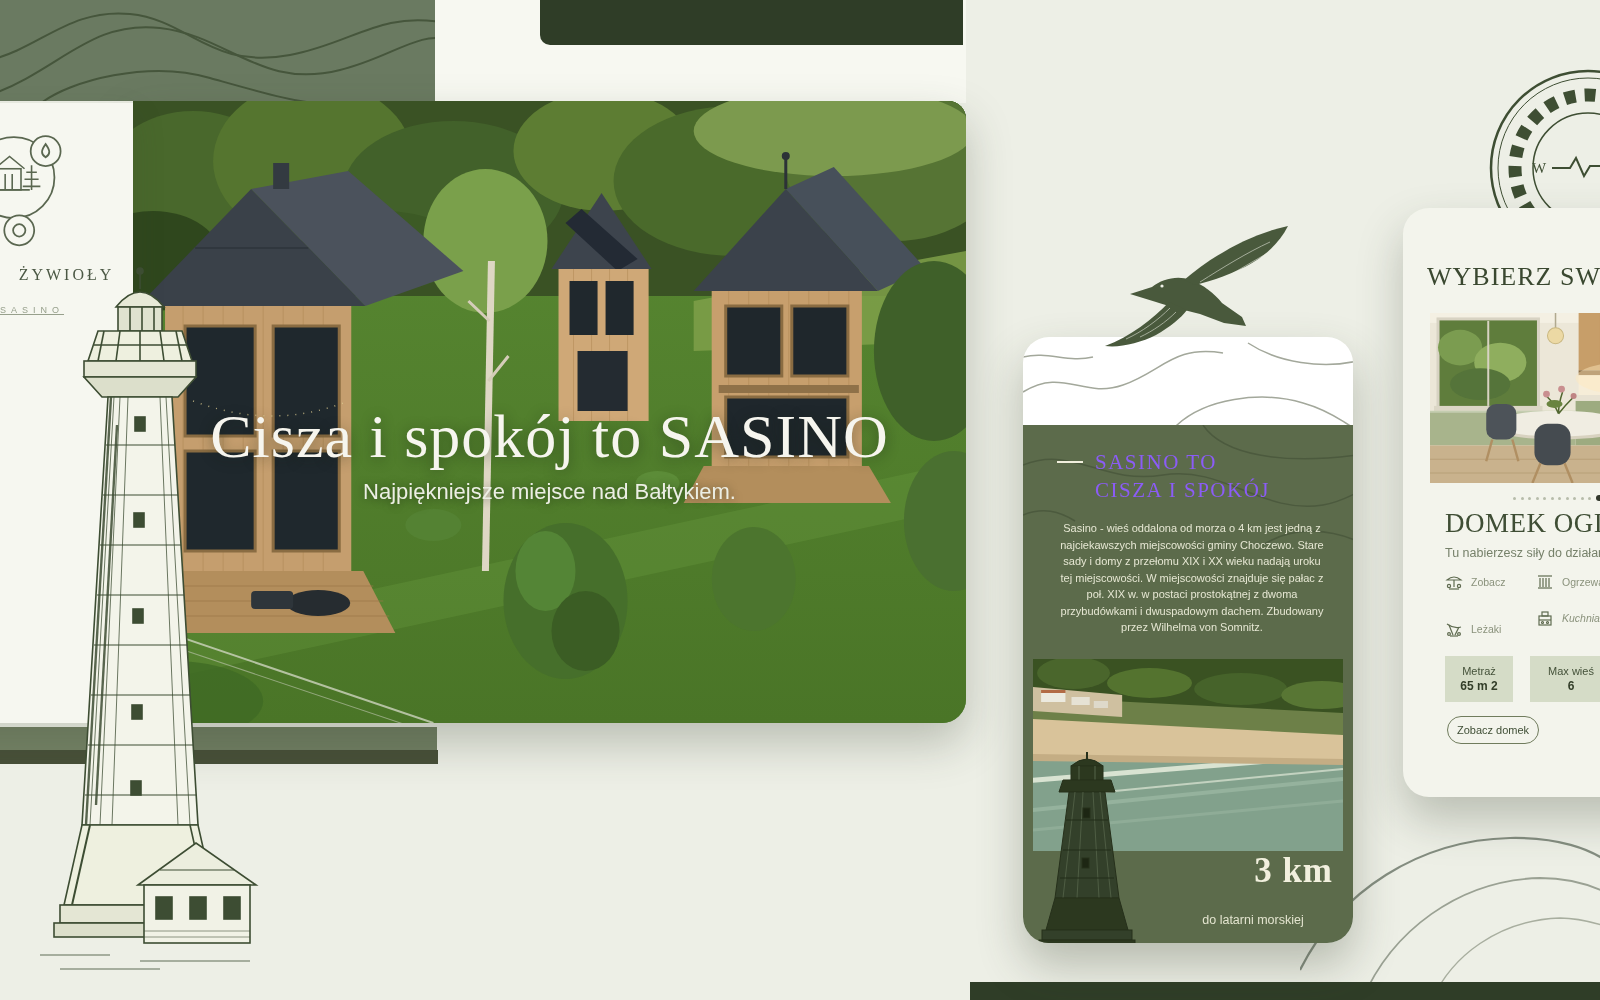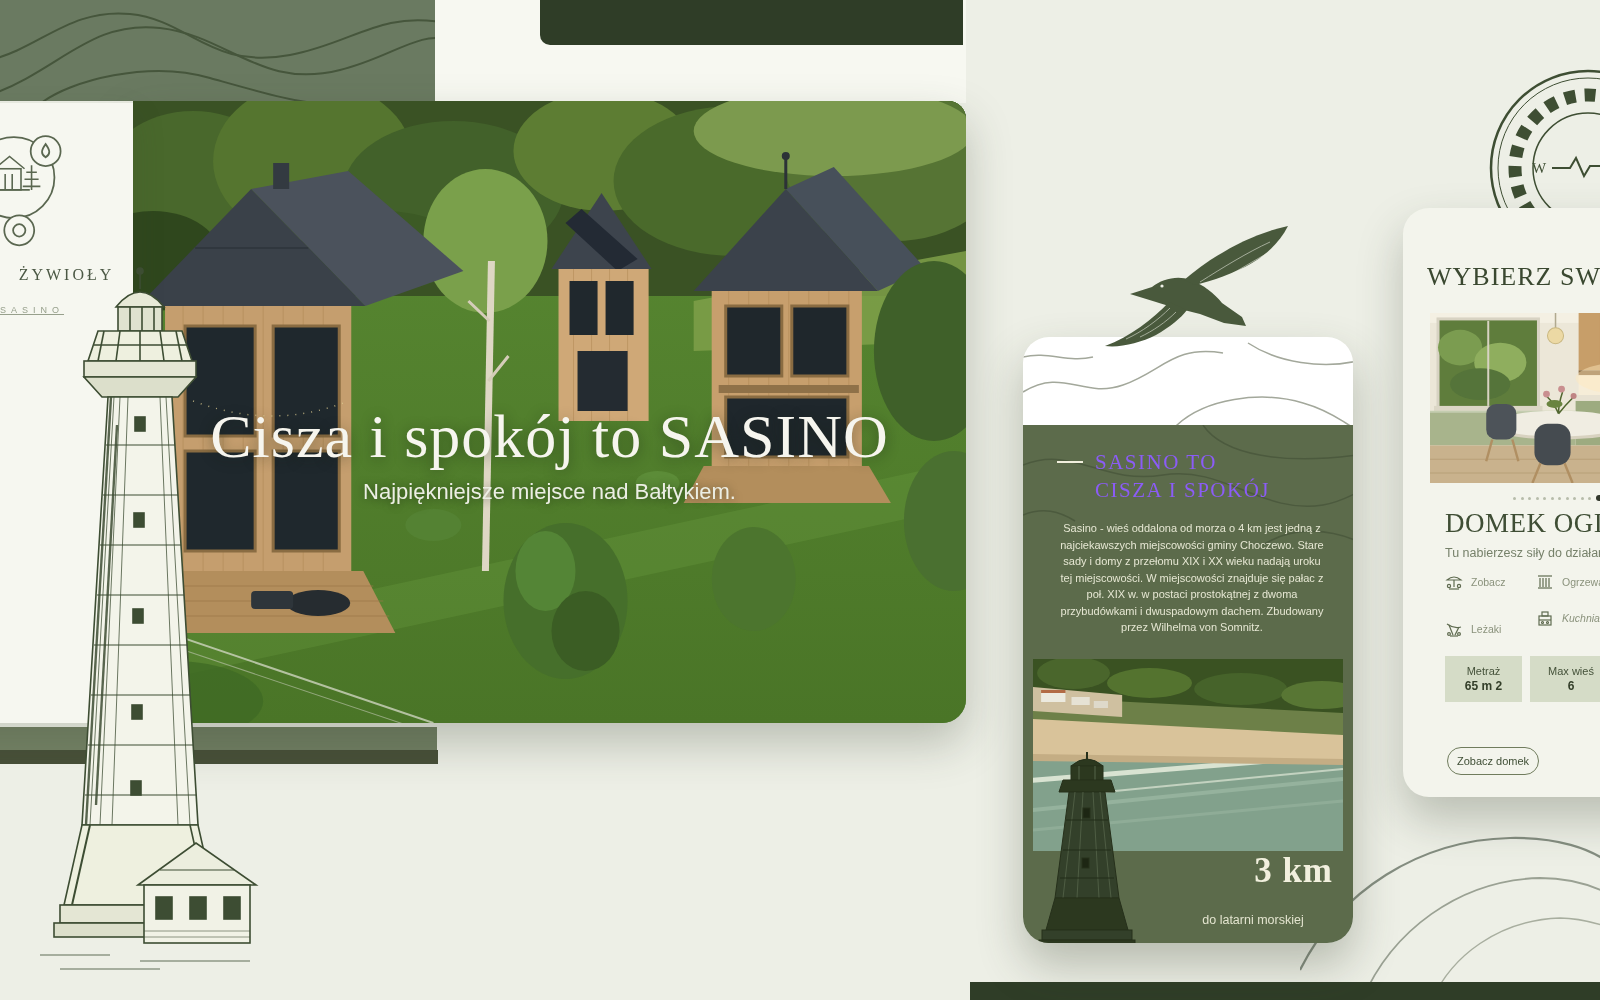--- a/index.html
+++ b/index.html
@@ -92,27 +92,27 @@
   .dot.active{width:6px;height:6px;background:#32382c;}
   .p2-name{left:42px;top:300px;width:230px;color:#3f4e35;font-size:27px;letter-spacing:.5px;white-space:nowrap;}
   .p2-tagline{left:42px;top:338px;width:230px;color:#76816a;font-size:12.5px;}
   .feature{position:absolute;display:flex;align-items:center;gap:8px;}
   .feature .ficon{width:18px;height:16px;flex:0 0 auto;}
   .feature .flabel{color:#8a927c;font-size:10.5px;white-space:nowrap;}
   .f-0{left:42px;top:366px;} .f-1{left:133px;top:366px;}
   .f-2{left:42px;top:402px;margin-top:11px;} .f-3{left:133px;top:402px;font-style:italic;}
   .stat{position:absolute;top:448px;height:46px;background:var(--stat-box);
     display:flex;flex-direction:column;align-items:center;justify-content:center;gap:2px;}
-  .stat-0{left:42px;width:77px;} .stat-1{left:127px;width:82px;}
+  .stat-0{left:42px;width:68px;} .stat-1{left:127px;width:82px;}
   .stat .slabel{color:#45523a;font-size:11px;}
   .stat .svalue{color:#333e29;font-size:12px;font-weight:bold;}
   .cta{
     left:44px;top:508px;width:92px;height:28px;border:1px solid #707c5d;border-radius:15px;
     background:transparent;color:#3f4e35;font-size:11px;font-family:"Liberation Sans",sans-serif;
-    display:flex;align-items:center;justify-content:center;cursor:pointer;margin-top:31px;
+    display:flex;align-items:center;justify-content:center;cursor:pointer;
   }
 
   .contour{pointer-events:none;}
 </style>
 </head>
 <body>
 
 <svg class="abs contour" style="left:1300px;top:760px;width:300px;height:240px;" viewBox="0 0 300 240">
   <path d="M 0 210 C 40 130 120 80 210 78 C 260 77 290 90 305 100" fill="none" stroke="#848d80" stroke-width="2.2"></path>
   <path d="M 60 245 C 90 170 160 120 240 118 C 268 118 288 124 305 132" fill="none" stroke="#9aa193" stroke-width="1.8"></path>

